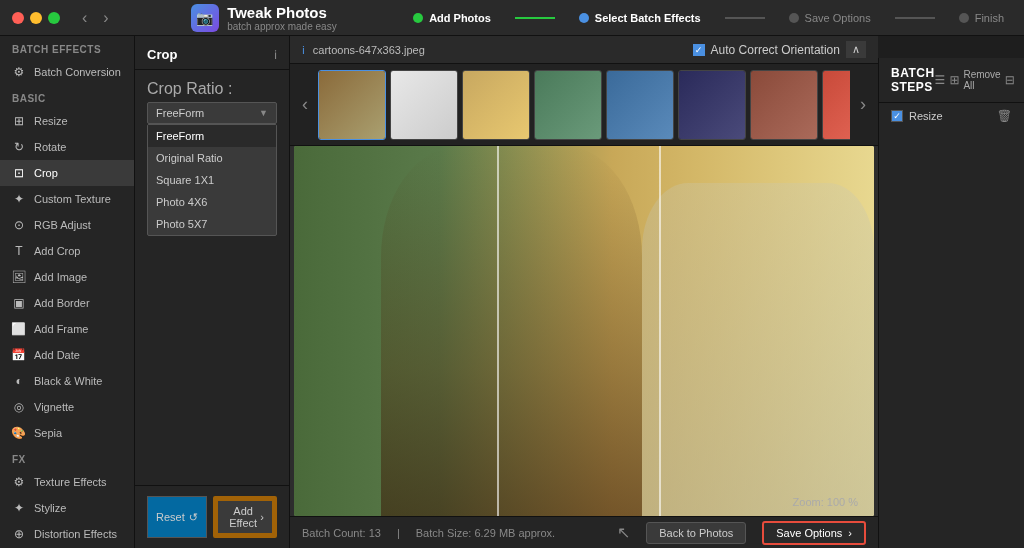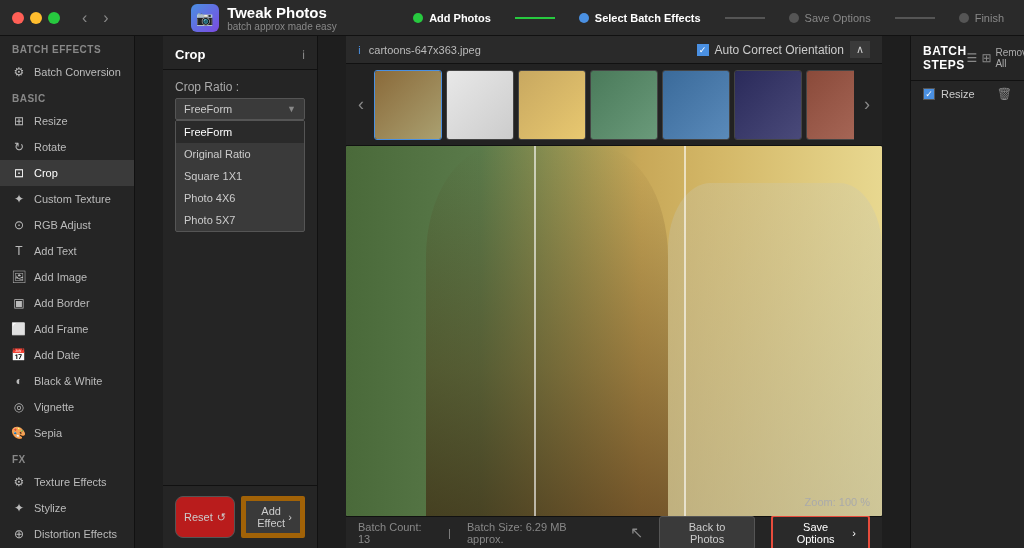--- a/index.html
+++ b/index.html
@@ -21,21 +21,21 @@
     .top-steps { display: flex; align-items: center; gap: 24px; margin-right: 8px; }
     .step { display: flex; align-items: center; gap: 6px; font-size: 11px; color: #888; }
     .step.active { color: #fff; font-weight: bold; }
     .step-dot { width: 10px; height: 10px; border-radius: 50%; background: #555; }
     .step-dot.done { background: #27c93f; }
     .step-dot.active { background: #4a90e2; }
     .step-line { width: 40px; height: 2px; background: #555; }
     .step-line.done { background: #27c93f; }
 
     
-    .main { display: flex; flex: 1; overflow: hidden; gap: 28px; }
+    .main { display: flex; flex: 1; overflow: hidden; }
 
     
     .left-sidebar { width: 135px; background: #252525; border-right: 1px solid #111; display: flex; flex-direction: column; overflow-y: auto; flex-shrink: 0; }
     .sidebar-section-title { font-size: 10px; font-weight: 700; color: #888; padding: 8px 12px 4px; letter-spacing: 0.5px; }
     .sidebar-item { display: flex; align-items: center; gap: 8px; padding: 6px 12px; cursor: pointer; color: #bbb; font-size: 11px; }
     .sidebar-item.active { background: #3a3a3a; color: #fff; }
     .sidebar-icon { width: 14px; height: 14px; display: flex; align-items: center; justify-content: center; font-size: 12px; flex-shrink: 0; }
 
     
     .center-panel { display: flex; flex-direction: column; flex: 1; overflow: hidden; }
@@ -57,51 +57,51 @@
     .thumb { width: 68px; height: 70px; background: #333; border-radius: 3px; flex-shrink: 0; overflow: hidden; display: flex; align-items: center; justify-content: center; border: 1px solid #444; }
     .thumb.selected { border-color: #4a90e2; }
     .thumb-inner { width: 100%; height: 100%; background: linear-gradient(135deg, #3a3a3a, #555); }
 
     
     .canvas-area { flex: 1; background: #2d2d2d; display: flex; align-items: center; justify-content: center; position: relative; overflow: hidden; }
     .canvas-img { width: 580px; height: 370px; background: linear-gradient(to right, #6a8a5a 0%, #8aaa6a 30%, #c8b87a 55%, #d4c890 70%, #e8e8c0 100%); border-radius: 2px; position: relative; overflow: hidden; display: flex; align-items: center; justify-content: center; }
     .crop-line-v { position: absolute; top: 0; bottom: 0; width: 2px; background: rgba(255,255,255,0.6); }
     .crop-line-v1 { left: 35%; }
     .crop-line-v2 { left: 63%; }
-    .zoom-bar { position: absolute; bottom: 8px; right: 12px; color: #aaa; font-size: 11px; }
+    .zoom-bar { position: absolute; bottom: 8px; right: 20px; color: #aaa; font-size: 11px; }
 
     
     .bottom-bar { background: #252525; height: 32px; display: flex; align-items: center; padding: 0 12px; gap: 16px; border-top: 1px solid #111; flex-shrink: 0; }
     .batch-info { color: #888; font-size: 11px; }
     .spacer { flex: 1; }
     .back-btn { background: #3a3a3a; border: 1px solid #555; color: #ccc; padding: 4px 12px; font-size: 11px; cursor: pointer; border-radius: 3px; }
     .save-btn { background: #2a2a2a; border: 2px solid #e74c3c; color: #fff; padding: 4px 12px; font-size: 11px; cursor: pointer; border-radius: 3px; display: flex; align-items: center; gap: 6px; }
 
     
     .right-panel { width: 160px; background: #252525; border-left: 1px solid #111; display: flex; flex-direction: column; flex-shrink: 0; }
     .panel-header { padding: 10px 12px 6px; display: flex; align-items: center; justify-content: space-between; border-bottom: 1px solid #111; }
     .panel-title { color: #fff; font-size: 13px; font-weight: 600; }
     .info-icon { color: #888; font-size: 12px; cursor: pointer; }
     .panel-body { padding: 10px 12px; flex: 1; }
-    .field-label { color: #aaa; font-size: 12px; margin-bottom: 4px; }
+    .field-label { color: #aaa; font-size: 16px; margin-bottom: 4px; }
     .dropdown-wrap { position: relative; }
     .dropdown-btn { width: 100%; background: #3a3a3a; border: 1px solid #555; color: #ccc; padding: 4px 8px; font-size: 11px; text-align: left; display: flex; justify-content: space-between; align-items: center; cursor: pointer; border-radius: 2px; }
     .dropdown-arrow { font-size: 9px; color: #888; }
     .dropdown-menu { position: absolute; top: 100%; left: 0; right: 0; background: #3a3a3a; border: 1px solid #555; z-index: 100; border-radius: 2px; }
     .dropdown-option { padding: 5px 8px; font-size: 11px; color: #ccc; cursor: pointer; }
     .dropdown-option.selected { background: #2a2a2a; color: #fff; }
     .height-field { display: flex; align-items: center; gap: 6px; margin-top: 12px; }
     .height-input { width: 55px; background: #3a3a3a; border: 1px solid #555; color: #ccc; padding: 3px 6px; font-size: 11px; text-align: center; }
     .link-icon { color: #888; font-size: 12px; }
     .panel-actions { padding: 10px 12px; display: flex; gap: 6px; border-top: 1px solid #111; }
-    .reset-btn { background: #b91c1c; border: 1px solid #555; color: #ccc; padding: 4px 8px; font-size: 11px; cursor: pointer; border-radius: 8px; display: flex; align-items: center; gap: 4px; }
+    .reset-btn { background: #0369a1; border: 1px solid #555; color: #ccc; padding: 4px 8px; font-size: 11px; cursor: pointer; border-radius: 0; display: flex; align-items: center; gap: 4px; }
     .add-effect-btn { background: #3a3a3a; border: 5px solid #a16207; color: #ccc; padding: 4px 8px; font-size: 11px; cursor: pointer; border-radius: 2px; flex: 1; display: flex; align-items: center; justify-content: space-between; }
 
     
-    .batch-steps { width: 114px; background: #252525; border-left: 1px solid #111; display: flex; flex-direction: column; flex-shrink: 0; }
+    .batch-steps { width: 146px; background: #252525; border-left: 1px solid #111; display: flex; flex-direction: column; flex-shrink: 0; margin-top: 22px; }
     .bs-header { padding: 8px 12px; display: flex; align-items: center; justify-content: space-between; border-bottom: 1px solid #111; }
     .bs-title { color: #fff; font-size: 12px; font-weight: 700; letter-spacing: 0.5px; }
     .bs-actions { display: flex; gap: 4px; align-items: center; }
     .bs-icon-btn { background: none; border: none; color: #888; font-size: 12px; cursor: pointer; }
     .bs-remove { color: #aaa; font-size: 10px; cursor: pointer; }
     .bs-item { display: flex; align-items: center; gap: 6px; padding: 6px 12px; }
     .bs-checkbox { width: 12px; height: 12px; border: 1px solid #555; background: #4a90e2; display: flex; align-items: center; justify-content: center; flex-shrink: 0; }
     .bs-item-label { color: #ccc; font-size: 11px; flex: 1; }
     .bs-trash { background: none; border: none; color: #888; font-size: 12px; cursor: pointer; }
 
@@ -189,21 +189,21 @@
     <div class="sidebar-item">
       <span class="sidebar-icon">✦</span>
       <span>Custom Texture</span>
     </div>
     <div class="sidebar-item">
       <span class="sidebar-icon">⊙</span>
       <span>RGB Adjust</span>
     </div>
     <div class="sidebar-item">
       <span class="sidebar-icon">T</span>
-      <span>Add Text</span>
+      <span>Add Crop</span>
     </div>
     <div class="sidebar-item">
       <span class="sidebar-icon">🖼</span>
       <span>Add Image</span>
     </div>
     <div class="sidebar-item">
       <span class="sidebar-icon">▣</span>
       <span>Add Border</span>
     </div>
     <div class="sidebar-item">

